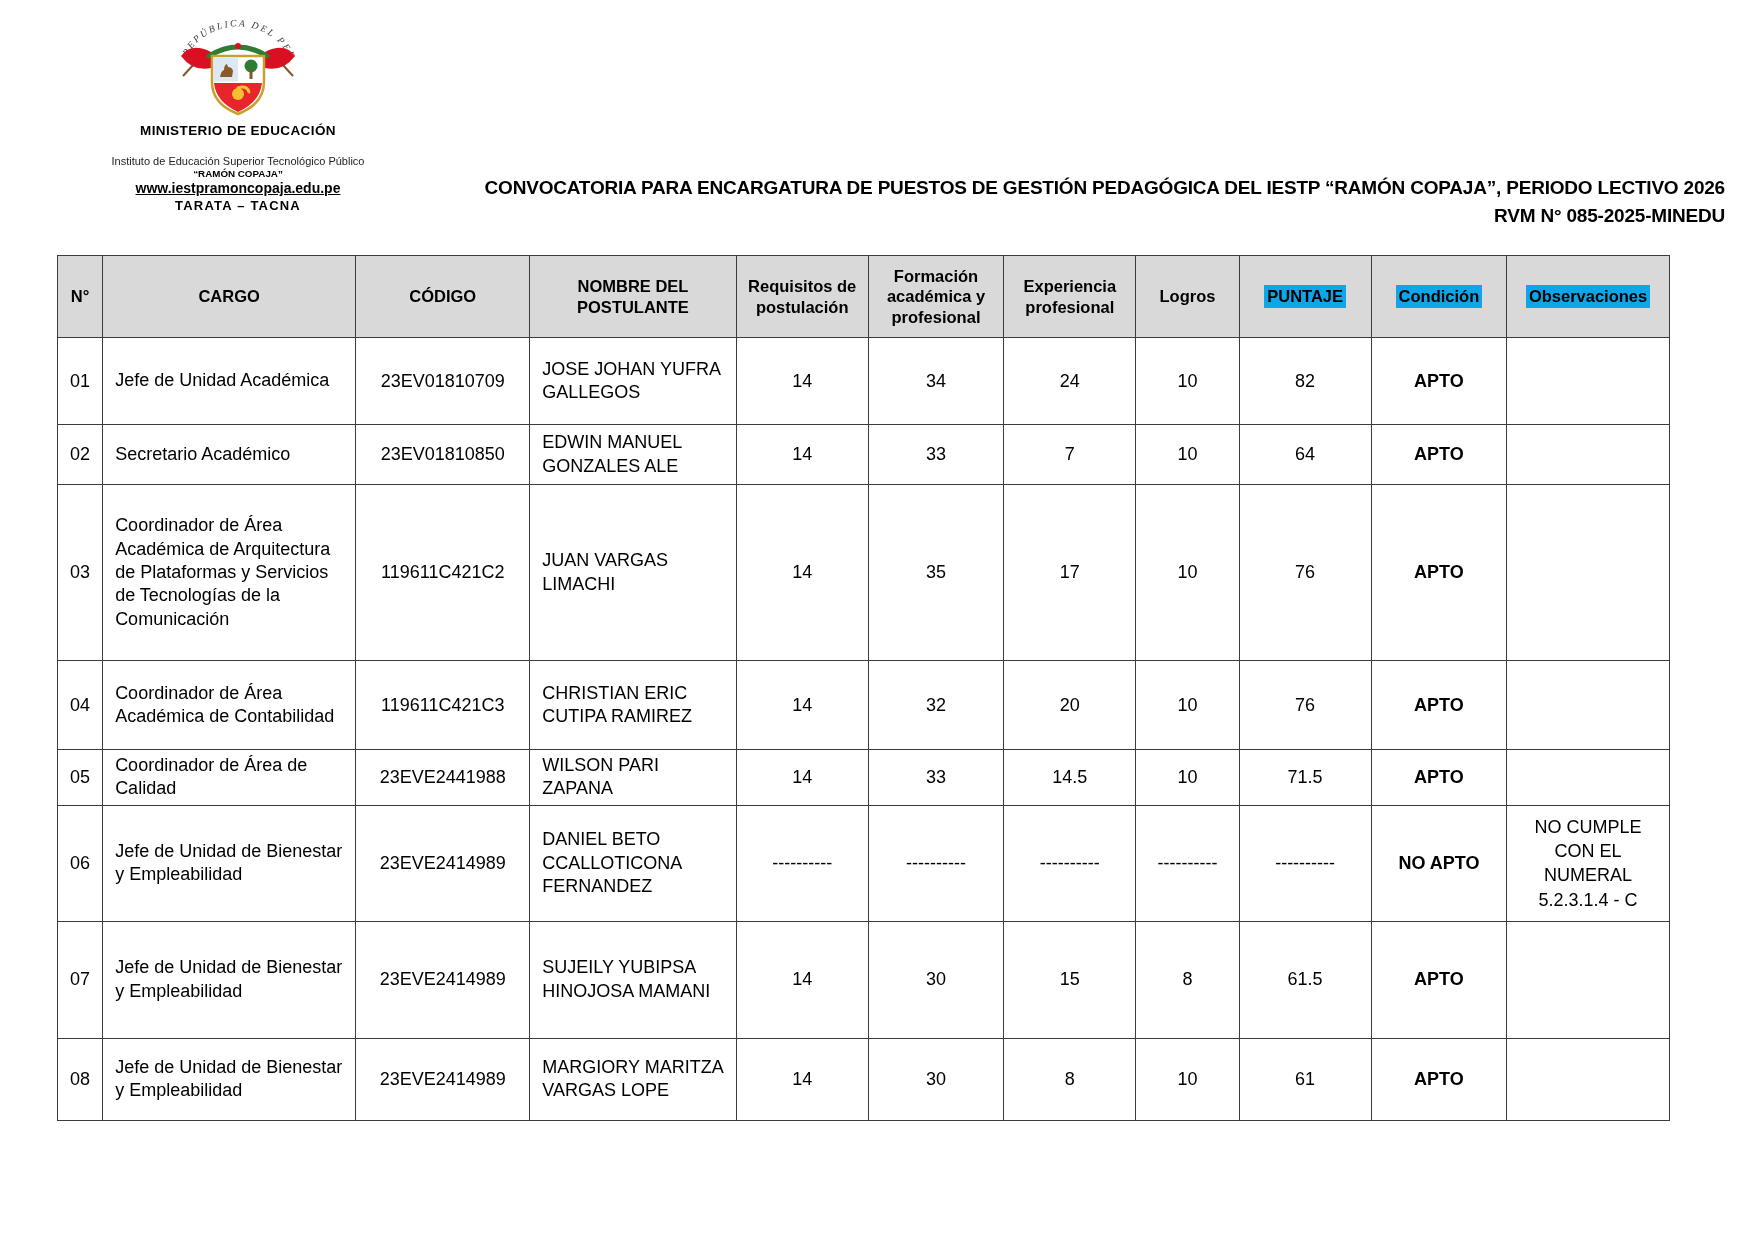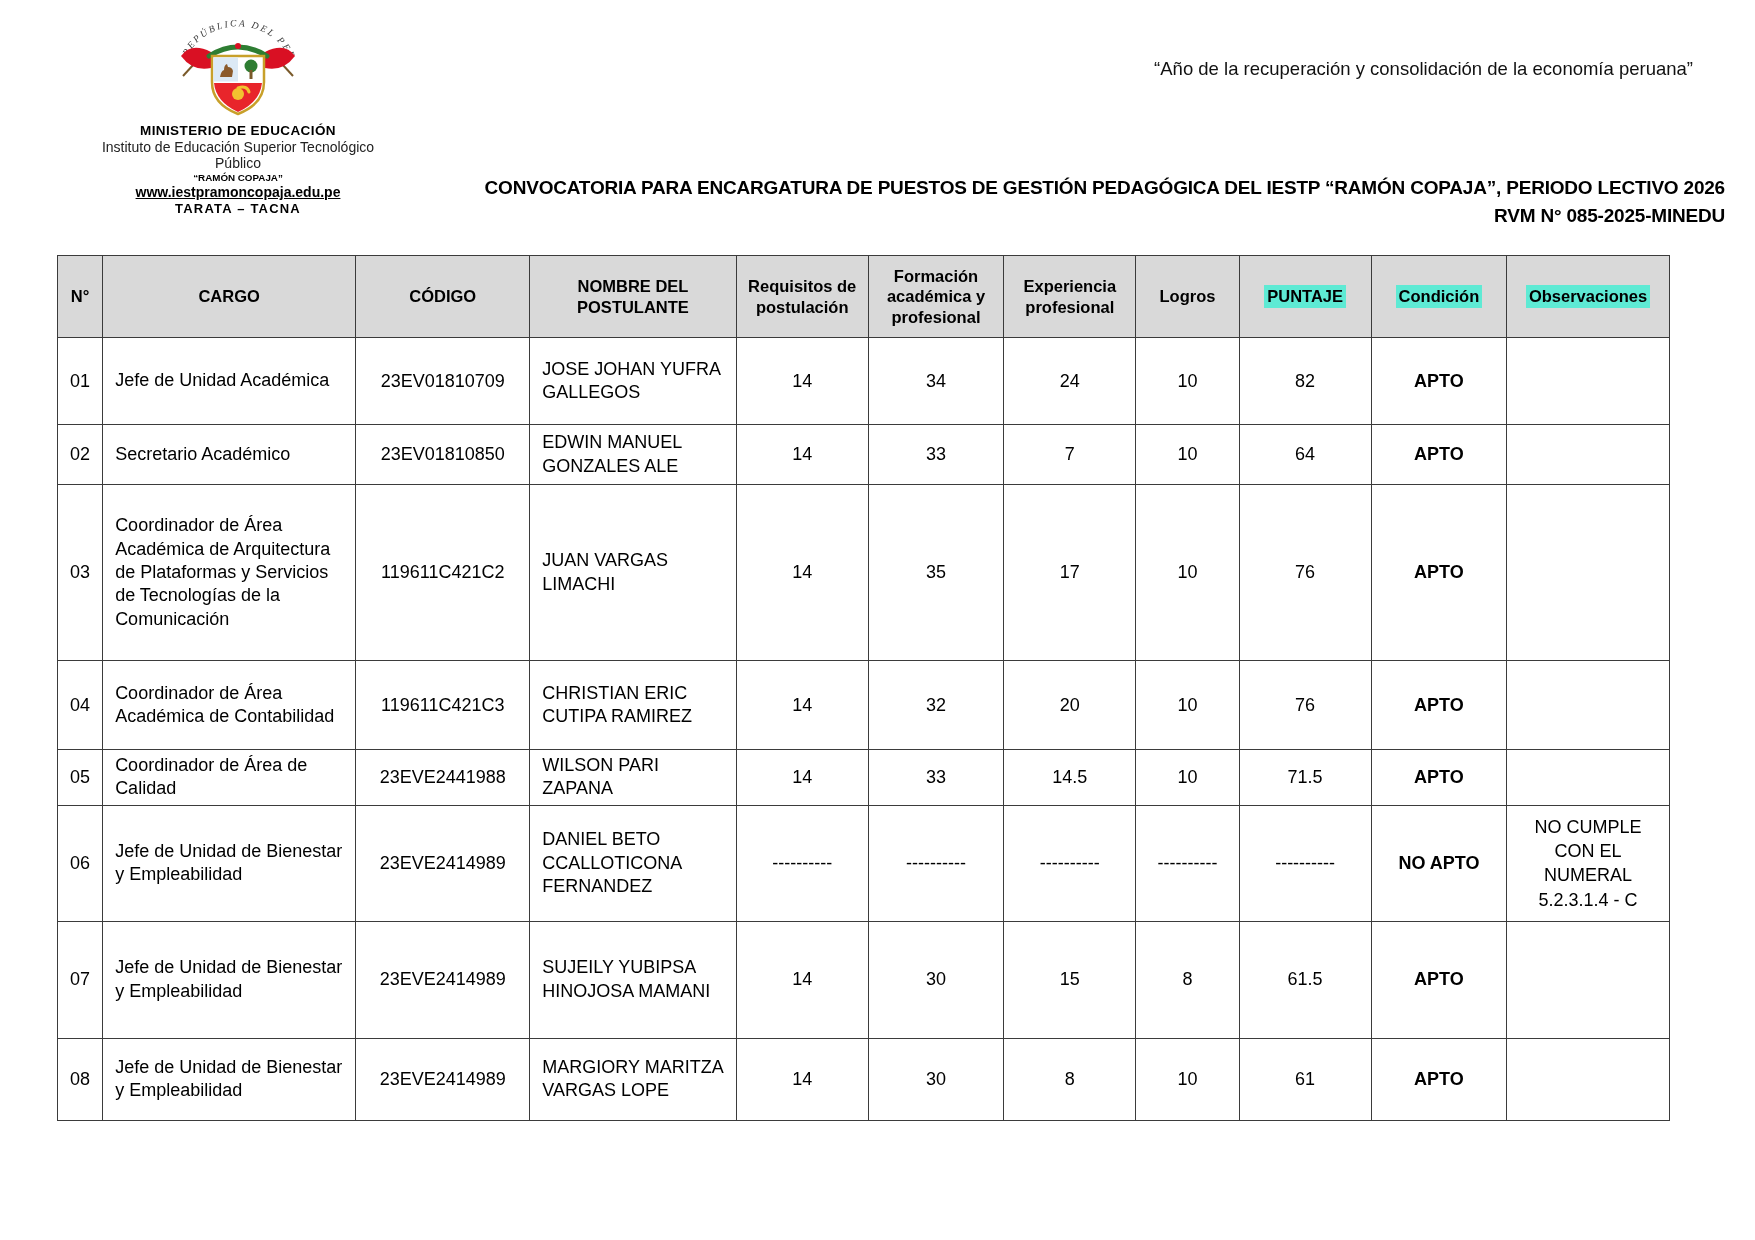--- a/index.html
+++ b/index.html
@@ -6,21 +6,21 @@
   .page{
     width:1755px;height:1240px;background:#ffffff;position:relative;
     font-family:"Liberation Sans",sans-serif;color:#000;overflow:hidden;
     margin:0 auto;
   }
   
   .doc-header{position:relative;height:152px;}
   .logo-block{position:absolute;left:98px;top:6px;width:280px;text-align:center;line-height:1.15;}
   .logo-block svg{display:block;margin:0 auto;}
   .ministry{font-size:13.5px;font-weight:bold;letter-spacing:.4px;margin-top:1px;}
-  .institute{font-size:14px;color:#222;margin-top:0;}
+  .institute{font-size:11px;color:#222;margin-top:16px;}
   .inst-name{font-size:9.8px;font-weight:bold;margin-top:1px;}
   .website{font-size:14px;font-weight:bold;text-decoration:underline;margin-top:1px;}
   .location{font-size:13px;font-weight:bold;letter-spacing:1.2px;margin-top:2px;}
   .quote{position:absolute;top:58px;right:62px;font-size:18.5px;color:#111;}
   
   .title{text-align:center;font-size:27px;font-weight:bold;letter-spacing:-.3px;margin:14px 40px 0 40px;}
   .subtitle{text-align:right;font-size:19px;font-weight:bold;letter-spacing:-.2px;margin:22px 30px 0 30px;line-height:1.45;}
   
   .results-table{
     border-collapse:collapse;table-layout:fixed;
@@ -29,21 +29,21 @@
   }
   .results-table th,.results-table td{
     border:1.6px solid #3b3b3b;vertical-align:middle;
     padding:4px 8px;overflow:hidden;
   }
   .results-table thead tr{height:82px;}
   .results-table thead th{
     background:#d9d9d9;font-size:16.5px;font-weight:bold;
     text-align:center;line-height:1.25;
   }
-  .hl{background:#5eead4;padding:1px 3px;display:inline-block;}
+  .hl{background:#0ea5e9;padding:1px 3px;display:inline-block;}
   .td-center{text-align:center;}
   .td-left{text-align:left;padding-left:12px !important;line-height:1.3;}
   .td-bold{font-weight:bold;}
   .td-obs{line-height:1.35;}
   tbody tr:nth-child(1){height:87px;}
   tbody tr:nth-child(2){height:60px;}
   tbody tr:nth-child(3){height:176px;}
   tbody tr:nth-child(4){height:89px;}
   tbody tr:nth-child(5){height:55px;}
   tbody tr:nth-child(6){height:116px;}
@@ -85,21 +85,20 @@
         <path d="M61,77 h48 q-2,19 -24,29 q-22,-10 -24,-29 z" fill="#e8252b"></path>
         <circle cx="85" cy="88" r="6" fill="#f2c230"></circle>
         <path d="M85,82 q9,-3 11,4" fill="none" stroke="#f2c230" stroke-width="3" stroke-linecap="round"></path>
       </svg>
       <div class="ministry">MINISTERIO DE EDUCACIÓN</div>
       <div class="institute">Instituto de Educación Superior Tecnológico Público</div>
       <div class="inst-name">“RAMÓN COPAJA”</div>
       <div class="website">www.iestpramoncopaja.edu.pe</div>
       <div class="location">TARATA – TACNA</div>
     </div>
-    <div class="quote">“Año de la recuperación y consolidación de la economía peruana”</div>
   </div>
 
 
   <div class="subtitle">
     <div>CONVOCATORIA PARA ENCARGATURA DE PUESTOS DE GESTIÓN PEDAGÓGICA DEL IESTP “RAMÓN COPAJA”, PERIODO LECTIVO 2026</div>
     <div>RVM N° 085-2025-MINEDU</div>
   </div>
 
   <table class="results-table">
     <colgroup>

